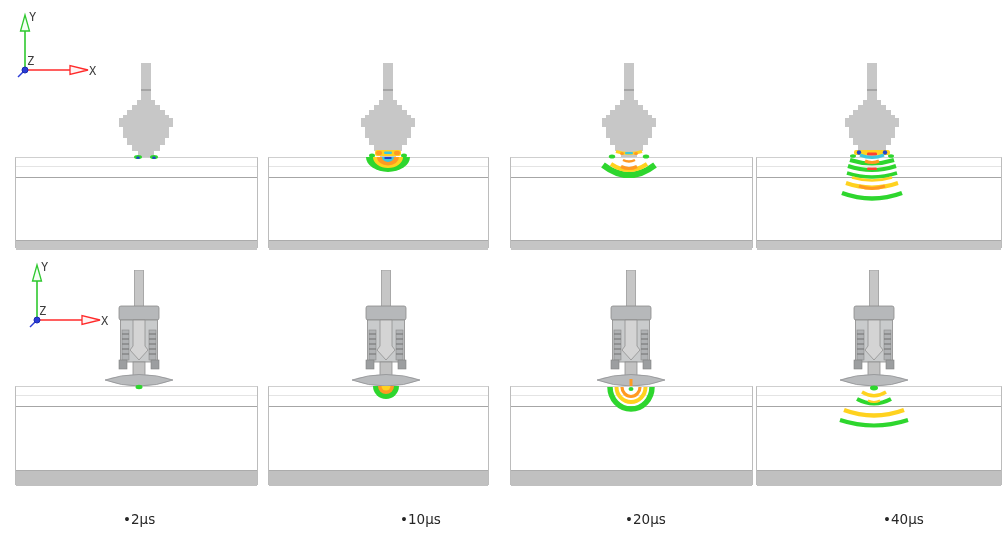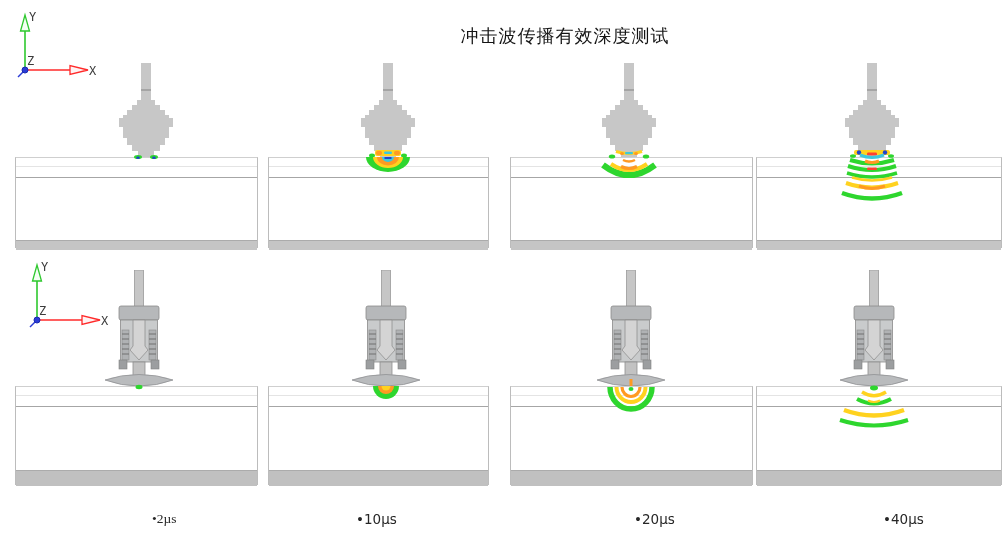--- a/index.html
+++ b/index.html
@@ -24,21 +24,20 @@
   .sg{stroke:#2ed62e;fill:none}.sy{stroke:#ffd21f;fill:none}.so{stroke:#ff9a22;fill:none}.sc{stroke:#3cc8dc;fill:none}
   .axis-label{font-family:"DejaVu Sans Mono","Liberation Mono",monospace;font-size:12px;fill:#3c3c3c;}
   
   .time-label{position:absolute;top:511px;font-size:13.5px;color:#262626;}
 </style>
 </head>
 <body>
 
 <div id="stage">
 
-  <div class="title">冲击波传播有效深度测试</div>
 
   <div class="row-top">
     <div class="panel" style="left:15px;width:243px;">
         <div class="l2"></div>
         <div class="l3"></div>
         <div class="ground"></div>
       </div>
     <div class="panel" style="left:268px;width:221px;">
         <div class="l2"></div>
         <div class="l3"></div>
@@ -225,18 +224,18 @@
     <g transform="translate(874,386)">
       <ellipse cx="0" cy="2" rx="4" ry="2.4" class="fg"></ellipse>
       <path d="M-12,6 Q0,13.5 12,6" class="sy" stroke-width="3.4"></path>
       <path d="M-17,13 Q0,22 17,13" class="sg" stroke-width="4"></path>
       <path d="M-6,14.5 Q0,17.5 6,14.5" class="sy" stroke-width="2"></path>
       <path d="M-30,24 Q0,35 30,24" class="sy" stroke-width="4.4"></path>
       <path d="M-34,34 Q0,45 34,34" class="sg" stroke-width="4"></path>
     </g>
   </svg>
 
-  <span class="time-label" style="left:152px;font-family:Liberation Serif, serif;">•2µs</span>
-  <span class="time-label" style="left:356px;">•10µs</span>
-  <span class="time-label" style="left:625px;margin-left:9px;">•20µs</span>
+  <span class="time-label" style="left:123px;">•2µs</span>
+  <span class="time-label" style="left:400px;">•10µs</span>
+  <span class="time-label" style="left:625px;">•20µs</span>
   <span class="time-label" style="left:883px;">•40µs</span>
 
 </div>
 
 </body></html>

